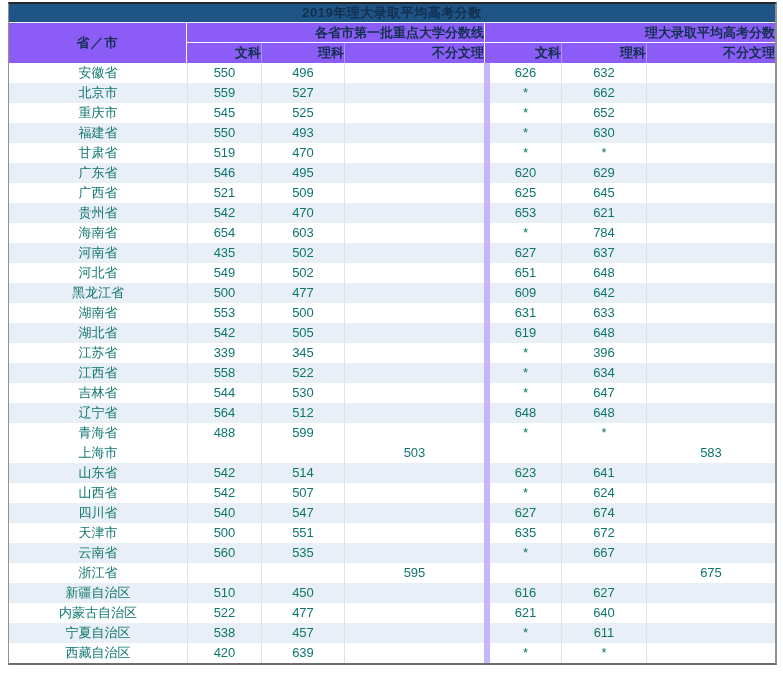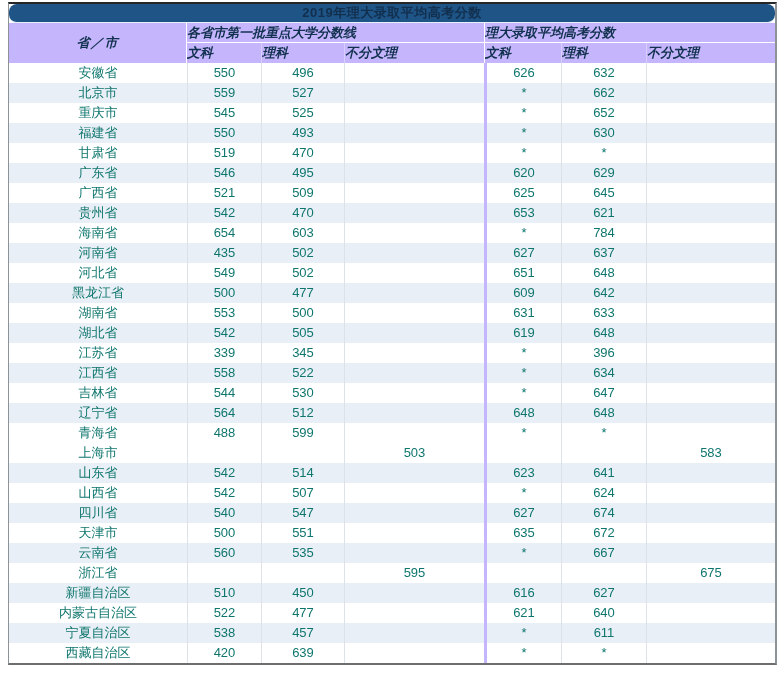--- a/index.html
+++ b/index.html
@@ -11,30 +11,29 @@
   .table-wrap{
     position:absolute;left:8px;top:2px;width:769px;box-sizing:border-box;
     border-left:1px solid #8d9297;border-right:2px solid #8d9297;
     border-top:2px solid #262626;border-bottom:2px solid #6e6e6e;
     background:#ffffff;
   }
   
   .title-bar{
     height:18px;line-height:18px;background:#1e5486;color:#122f4e;
     font-weight:bold;font-size:13px;text-align:center;
-    border-bottom:1px solid #e8f1f8;letter-spacing:.5px;border-radius:8px;
+    border-bottom:1px solid #e8f1f8;letter-spacing:.5px;
   }
   
   .header-grid{
     display:grid;
     grid-template-columns:178px 74px 83px 140px 77px 85px auto;
     grid-template-rows:20px 20px;
-    background:#c4b5fd;color:#12314e;font-weight:bold;font-size:13px;
-    text-align:left;
-    font-style:italic;
+    background:#8b5cf6;color:#12314e;font-weight:bold;font-size:13px;
+    text-align:right;
   }
   .h-province{grid-column:1;grid-row:1 / span 2;border-right:1px solid #ffffff;
     display:flex;align-items:center;justify-content:center;letter-spacing:1px;}
   .h-group1{grid-column:2 / span 3;grid-row:1;line-height:19px;border-bottom:1px solid #ffffff;}
   .h-group2{grid-column:5 / span 3;grid-row:1;line-height:19px;
     border-bottom:1px solid #ffffff;border-left:1px solid #ffffff;}
   .h-sub{grid-row:2;line-height:20px;}
   .h-sub.s0{grid-column:2;}
   .h-sub.s1{grid-column:3;border-left:1px solid rgba(255,255,255,.35);}
   .h-sub.s2{grid-column:4;border-left:1px solid rgba(255,255,255,.35);}
@@ -44,21 +43,21 @@
   
   .trow{
     display:grid;
     grid-template-columns:178px 74px 83px 140px 77px 85px auto;
     height:20px;line-height:20px;font-size:13px;color:#0f766e;
     text-align:center;background:#ffffff;
   }
   .trow.alt{background:#e9eff6;}
   .tcell{overflow:hidden;white-space:nowrap;}
   .tcell+.tcell{border-left:1px solid #dde2e8;}
-  .tcell.c4{border-left:3px solid #c4b5fd;}
+  .tcell.c4{border-left:6px solid #c4b5fd;}
 </style>
 </head>
 <body>
 
 <div class="table-wrap">
   <div class="title-bar">2019年理大录取平均高考分数</div>
 
   <div class="header-grid">
     <div class="h-province">省／市</div>
     <div class="h-group1">各省市第一批重点大学分数线</div>

